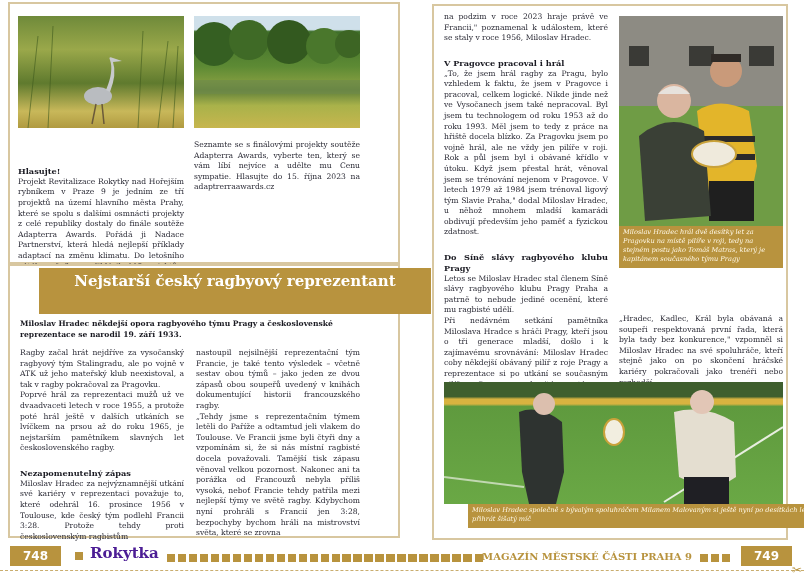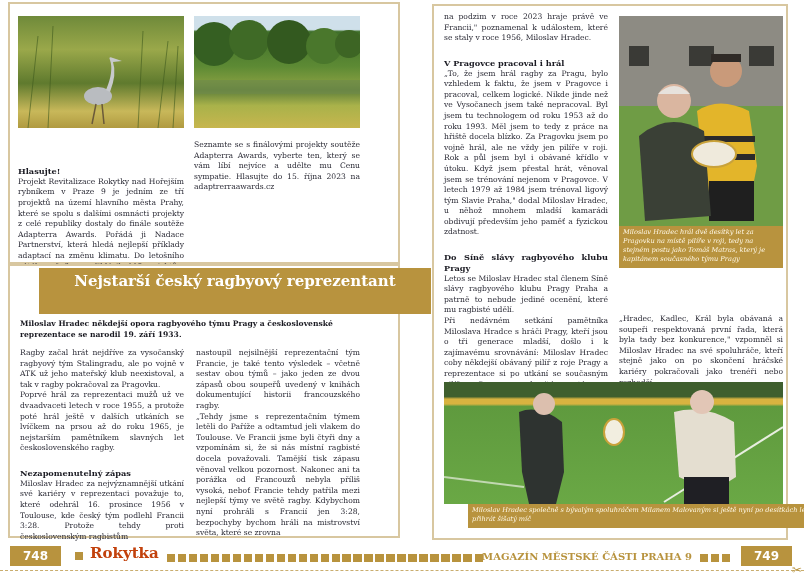--- a/index.html
+++ b/index.html
@@ -69,21 +69,21 @@
   <p>Miloslav Hradec za nejvýznamnější utkání své kariéry v reprezentaci považuje to, které odehrál 16. prosince 1956 v Toulouse, kde český tým podlehl Francii 3:28. Protože tehdy proti československým ragbistům</p>
 </div>
 <div class="txt" style="left:196px;top:348px;width:164px;">
   <p>nastoupil nejsilnější reprezentační tým Francie, je také tento výsledek – včetně sestav obou týmů – jako jeden ze dvou zápasů obou soupeřů uvedený v knihách dokumentující historii francouzského ragby.</p>
   <p>„Tehdy jsme s reprezentačním týmem letěli do Paříže a odtamtud jeli vlakem do Toulouse. Ve Francii jsme byli čtyři dny a vzpomínám si, že si nás místní ragbisté docela považovali. Tamější tisk zápasu věnoval velkou pozornost. Nakonec ani ta porážka od Francouzů nebyla příliš vysoká, neboť Francie tehdy patřila mezi nejlepší týmy ve světě ragby. Kdybychom nyní prohráli s Francií jen 3:28, bezpochyby bychom hráli na mistrovství světa, které se zrovna</p>
 </div>
 
 <div class="footer-l" style="left:10px;">
   <span class="pagenum">748</span>
   <span class="sq" style="margin-left:14px;"></span>
-  <span style="color:#c2410c;font-weight:bold;font-size:15px;margin:0 8px 7px 4px;">Rokytka</span>
+  <span style="color:#4c1d95;font-weight:bold;font-size:15px;margin:0 8px 7px 4px;">Rokytka</span>
   <span>
     <span class="sq"></span><span class="sq"></span><span class="sq"></span><span class="sq"></span><span class="sq"></span><span class="sq"></span><span class="sq"></span><span class="sq"></span><span class="sq"></span><span class="sq"></span><span class="sq"></span><span class="sq"></span><span class="sq"></span><span class="sq"></span><span class="sq"></span><span class="sq"></span><span class="sq"></span><span class="sq"></span><span class="sq"></span><span class="sq"></span><span class="sq"></span><span class="sq"></span><span class="sq"></span><span class="sq"></span><span class="sq"></span><span class="sq"></span><span class="sq"></span><span class="sq"></span><span class="sq"></span>
   </span>
 </div>
 
 <div class="box" style="left:432px;top:4px;width:356px;height:536px;"></div>
 
 <div class="txt" style="left:444px;top:12px;width:164px;">
   <p>na podzim v roce 2023 hraje právě ve Francii," poznamenal k událostem, které se staly v roce 1956, Miloslav Hradec.</p>
   <h4>V Pragovce pracoval i hrál</h4>

